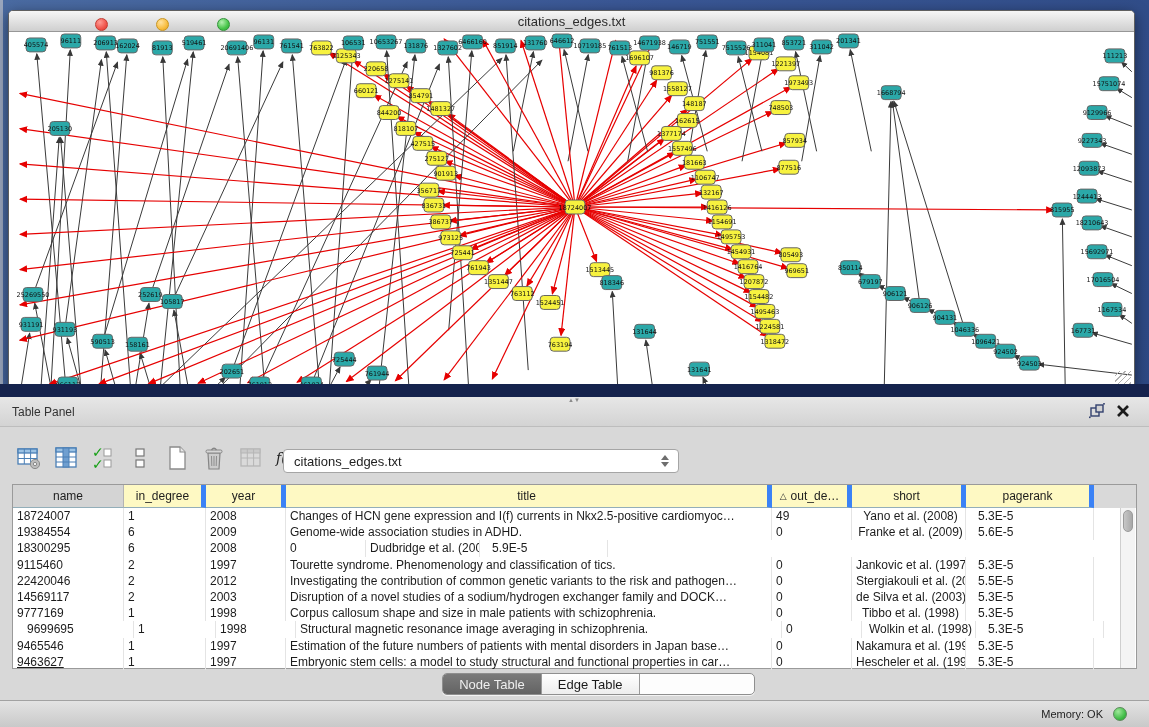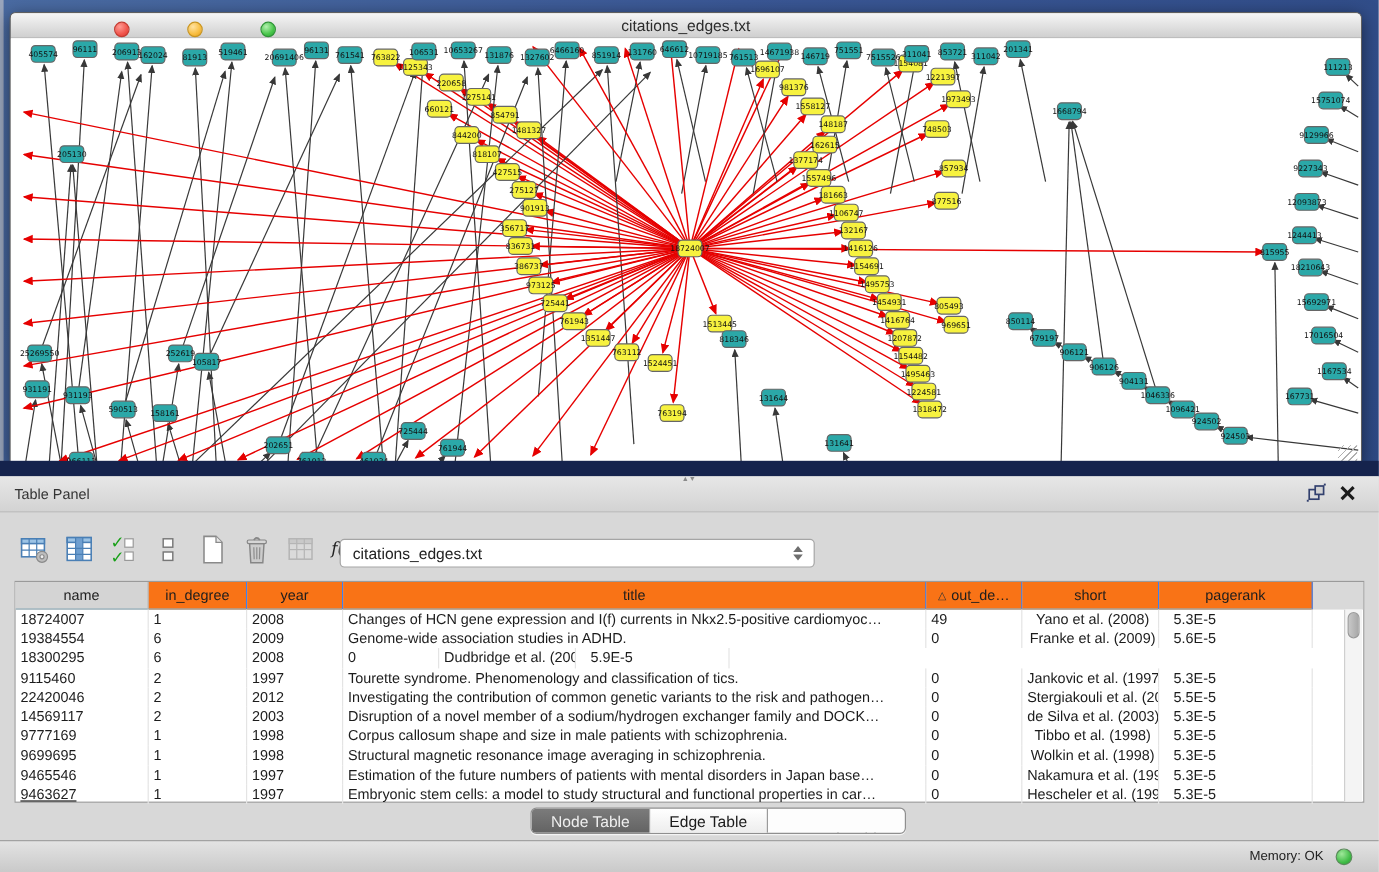--- a/index.html
+++ b/index.html
@@ -54,21 +54,21 @@
     display:flex; align-items:center; padding:0 8px 0 10px; }
   .combo-text { flex:1; font-size:13px; color:#222; white-space:nowrap; overflow:hidden; }
   .combo-arrows { width:10px; display:flex; flex-direction:column; align-items:center; gap:2px; }
   .arr-up { width:0; height:0; border-left:4px solid transparent; border-right:4px solid transparent; border-bottom:5px solid #6e6e6e; }
   .arr-dn { width:0; height:0; border-left:4px solid transparent; border-right:4px solid transparent; border-top:5px solid #6e6e6e; }
 
   .table-box { position:absolute; left:12px; top:87px; width:1125px; height:185px;
     background:#fff; border:1px solid #9a9a9a; }
   .thead { display:flex; height:23px; background:#d9d9d9; }
   .th { height:23px; font-size:12px; color:#1d1d1d; display:flex; align-items:center;
-    justify-content:center; background:#f97316; border-right:1px solid #3b82f6;
+    justify-content:center; background:#fef9c3; border-right:5px solid #3b82f6;
     border-bottom:1px solid #93aeb9; white-space:nowrap; overflow:hidden; }
   .th.gray { background:#d4d4d4; border-right:1px solid #b3b3b3; }
   .th .sortglyph { font-size:9px; margin-right:4px; color:#333; }
   .tbody { position:relative; }
   .tr { display:flex; height:16.2px; }
   .td { font-size:12px; color:#1c1c1c; line-height:16.2px; white-space:nowrap;
     overflow:hidden; padding-left:4px; border-right:1px solid #e4e4e4; }
   .vscroll { position:absolute; right:1px; top:23px; width:15px; height:160px;
     background:#f4f4f4; border-left:1px solid #cfcfcf; }
   .vthumb { position:absolute; left:2px; top:2px; width:10px; height:22px;
@@ -674,36 +674,36 @@
             <div class="td" style="width: 80px;">2012</div>
             <div class="td" style="width: 486px;">Investigating the contribution of common genetic variants to the risk and pathogen…</div>
             <div class="td" style="width: 80px;">0</div>
             <div class="td" style="width: 114px; text-align: center;">Stergiakouli et al. (2012)</div>
             <div class="td" style="width: 128px; padding-left: 12px;">5.5E-5</div>
           </div>
           <div class="tr">
             <div class="td" style="width: 111px;">14569117</div>
             <div class="td" style="width: 82px;">2</div>
             <div class="td" style="width: 80px;">2003</div>
-            <div class="td" style="width: 486px;">Disruption of a novel member of a sodium/hydrogen exchanger family and DOCK…</div>
+            <div class="td" style="width: 486px;">Disruption of a novel studies of a sodium/hydrogen exchanger family and DOCK…</div>
             <div class="td" style="width: 80px;">0</div>
             <div class="td" style="width: 114px; text-align: center;">de Silva et al. (2003)</div>
             <div class="td" style="width: 128px; padding-left: 12px;">5.3E-5</div>
           </div>
           <div class="tr">
             <div class="td" style="width: 111px;">9777169</div>
             <div class="td" style="width: 82px;">1</div>
             <div class="td" style="width: 80px;">1998</div>
             <div class="td" style="width: 486px;">Corpus callosum shape and size in male patients with schizophrenia.</div>
             <div class="td" style="width: 80px;">0</div>
             <div class="td" style="width: 114px; text-align: center;">Tibbo et al. (1998)</div>
             <div class="td" style="width: 128px; padding-left: 12px;">5.3E-5</div>
           </div>
           <div class="tr">
-            <div class="td" style="width: 111px;">9699695</div>
+            <div class="td" style="width: 111px; margin-left: 10px;">9699695</div>
             <div class="td" style="width: 82px;">1</div>
             <div class="td" style="width: 80px;">1998</div>
             <div class="td" style="width: 486px;">Structural magnetic resonance image averaging in schizophrenia.</div>
             <div class="td" style="width: 80px;">0</div>
             <div class="td" style="width: 114px; text-align: center;">Wolkin et al. (1998)</div>
             <div class="td" style="width: 128px; padding-left: 12px;">5.3E-5</div>
           </div>
           <div class="tr">
             <div class="td" style="width: 111px;">9465546</div>
             <div class="td" style="width: 82px;">1</div>

